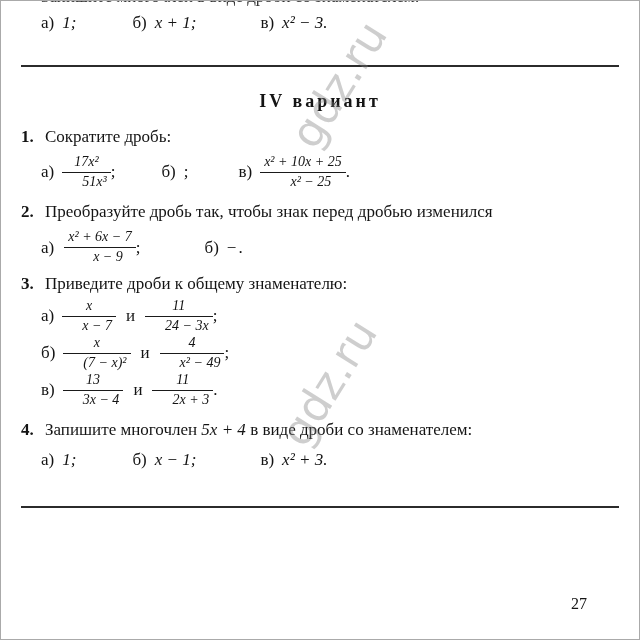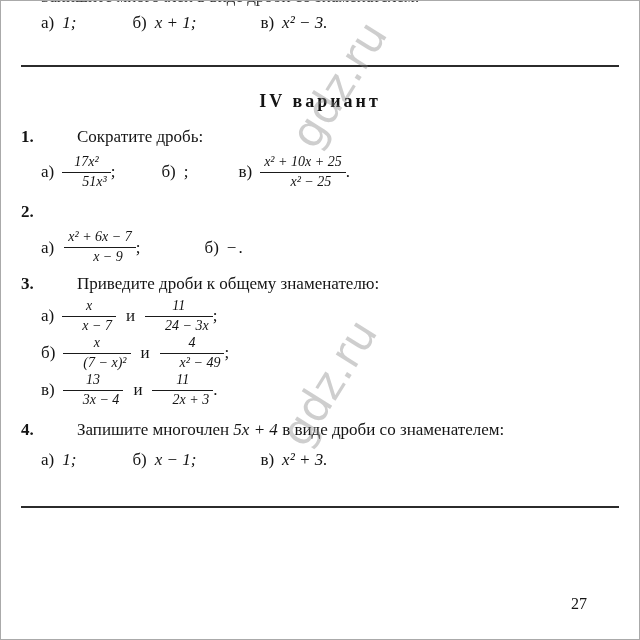--- a/index.html
+++ b/index.html
@@ -29,21 +29,21 @@
   .pre { font-style:normal; margin-right:2px; }
 
   .rule { border:none; border-top:2px solid #2b2b2b; margin:0; }
   .rule1 { margin-top:30px; }
   .rule2 { margin-top:34px; border-top-width:2px; }
 
   .title { text-align:center; font-weight:bold; font-size:18px; letter-spacing:3px; margin-top:24px; }
 
   .q-head { display:flex; font-size:17px; line-height:1.25; }
   .q-num { font-weight:bold; width:24px; flex:0 0 24px; }
-  .q-text { flex:1;margin-left:32px; }
+  .q-text { flex:1; }
   .q-text .tline { display:block; }
   .inline-math { font-style:italic; }
 
   .frac-row { margin-top:4px; min-height:42px; }
   .frac { display:inline-block; text-align:center; vertical-align:middle; font-size:14px; font-style:italic; line-height:1.2; }
   .frac .num { display:block; padding:0 4px 1px; border-bottom:1px solid #1a1a1a; }
   .frac .den { display:block; padding:1px 4px 0;margin-left:16px; }
 
   .gap-a { margin-right:46px; }
   .gap-b { margin-right:50px; }
@@ -122,20 +122,21 @@
           <span class="num">x² + 10x + 25</span>
           <span class="den">x² − 25</span>
         </span>
           <span class="after">.</span>
       </span>
     </div>
 
     <div class="q-head" style="margin-top:8px;">
       <span class="q-num">2.</span>
       <span class="q-text">
+        <span class="tline">Преобразуйте дробь так, чтобы знак перед дробью изменился</span>
       </span>
     </div>
     <div class="ans-row frac-row">
       <span class="ans-item gap-d">
         <span class="lbl">а)</span>
         <span class="pre"></span>
         <span class="frac">
           <span class="num">x² + 6x − 7</span>
           <span class="den">x − 9</span>
         </span>

